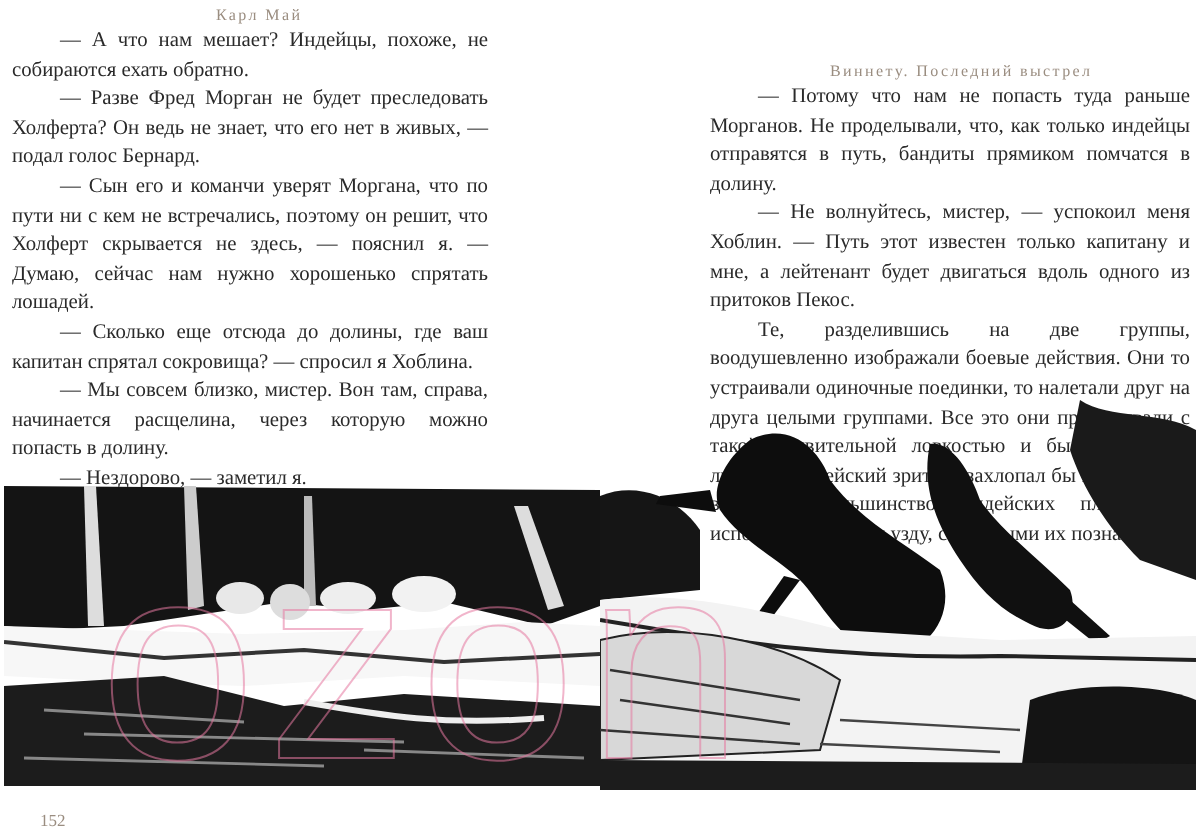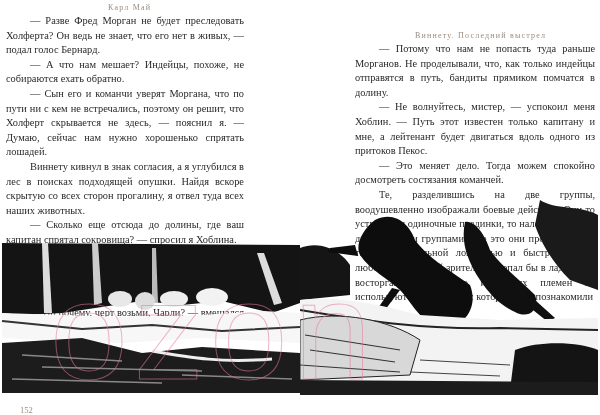--- a/index.html
+++ b/index.html
@@ -41,38 +41,36 @@
   }
 </style>
 </head>
 <body>
 
 <div class="spread">
 
   <div class="page left">
     <div class="running-head">Карл Май</div>
     <div class="text">
+      <p>— А что нам мешает? Индейцы, похоже, не собираются ехать обратно.</p>
       <p>— Разве Фред Морган не будет преследовать Холферта? Он ведь не знает, что его нет в живых, — подал голос Бернард.</p>
-      <p>— А что нам мешает? Индейцы, похоже, не собираются ехать обратно.</p>
       <p>— Сын его и команчи уверят Моргана, что по пути ни с кем не встречались, поэтому он решит, что Холферт скрывается не здесь, — пояснил я. — Думаю, сейчас нам нужно хорошенько спрятать лошадей.</p>
-      <p>Виннету кивнул в знак согласия, а я углубился в лес в поисках подходящей опушки. Найдя вскоре скрытую со всех сторон прогалину, я отвел туда всех наших животных.</p>
       <p>— Сколько еще отсюда до долины, где ваш капитан спрятал сокровища? — спросил я Хоблина.</p>
       <p>— Мы совсем близко, мистер. Вон там, справа, начинается расщелина, через которую можно попасть в долину.</p>
       <p>— Нездорово, — заметил я.</p>
       <p>— Но почему, черт возьми, Чарли? — вмешался Сэм.</p>
     </div>
     <div class="folio">152</div>
   </div>
 
   <div class="page right">
     <div class="running-head">Виннету. Последний выстрел</div>
     <div class="text">
       <p>— Потому что нам не попасть туда раньше Морганов. Не проделывали, что, как только индейцы отправятся в путь, бандиты прямиком помчатся в долину.</p>
       <p>— Не волнуйтесь, мистер, — успокоил меня Хоблин. — Путь этот известен только капитану и мне, а лейтенант будет двигаться вдоль одного из притоков Пекос.</p>
-      <p>— Это меняет дело. Тогда можем спокойно досмотреть состязания команчей.</p>
       <p>Те, разделившись на две группы, воодушевленно изображали боевые действия. Они то устраивали одиночные поединки, то налетали друг на друга целыми группами. Все это они проделывали с такой удивительной ловкостью и быстротой, что любой европейский зритель захлопал бы в ладоши от восторга. Большинство индейских племен не используют седло и узду, с которыми их познакомили</p>
     </div>
     <div class="folio">112</div>
   </div>
 
   <div class="illus illus-left">
     <svg width="298" height="150" viewBox="0 0 298 150">
 
       <path d="M0 0 L298 2 L298 60 L270 70 L220 58 L180 62 L140 58 L100 64 L60 70 L20 72 L0 70 Z" fill="#141414"></path>
 

